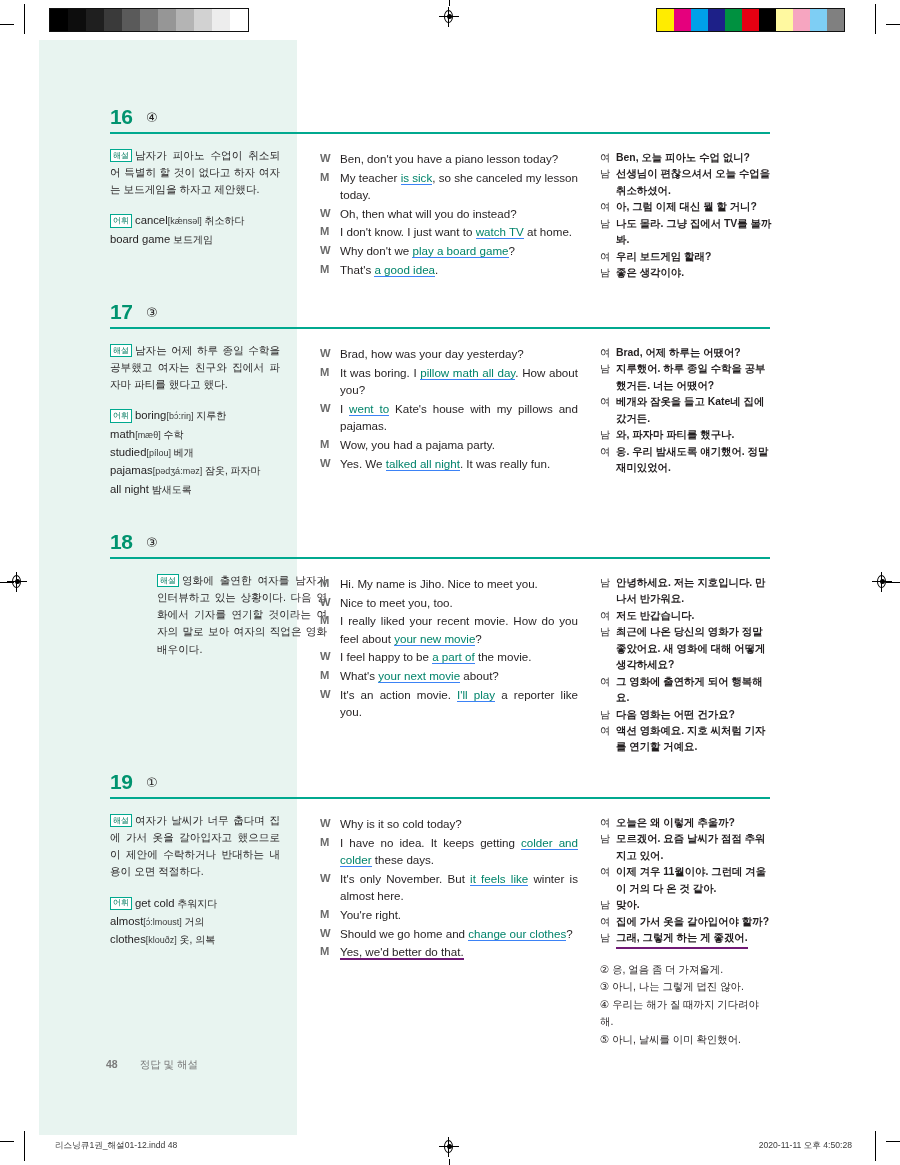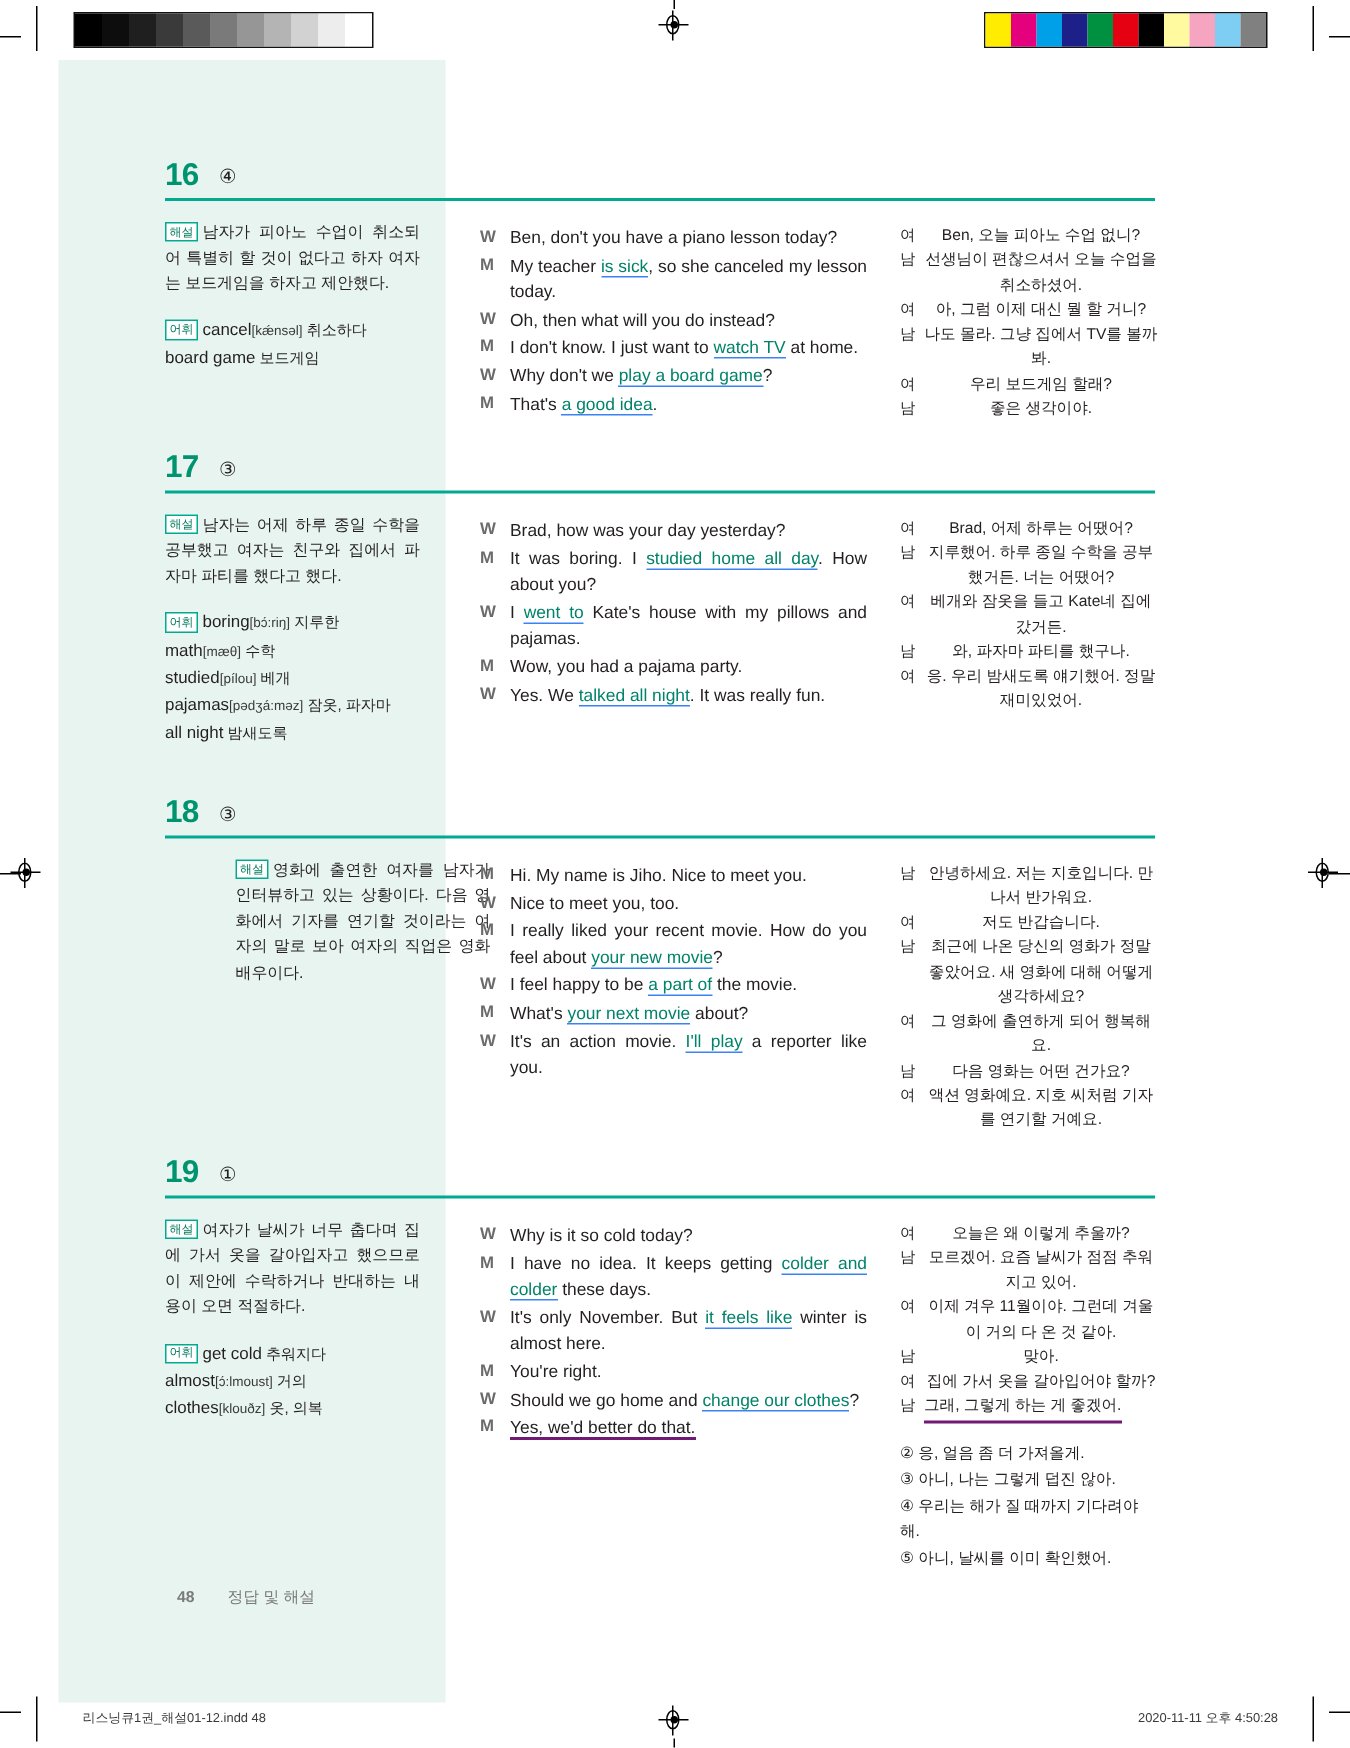--- a/index.html
+++ b/index.html
@@ -207,32 +207,32 @@
     line-height: 1.58;
   }
   .trans-col .line { margin-bottom: 0px; }
   .trans-col .spk {
     width: 16px;
     flex: 0 0 16px;
     font-weight: normal;
     color: #231f20;
     font-size: 10.2px;
   }
-  .trans-col .utt { text-align: center; }
+  .trans-col .utt { text-align: left; font-weight: bold; }
   .choices {
     margin-top: 13px;
     font-size: 10.4px;
     line-height: 1.62;
   }
   .choices div { margin-bottom: 1px; }
 
   
   #page-foot {
     position: absolute;
-    left: 118px;
+    left: 106px;
     top: 1058px;
     font-size: 10.5px;
     color: #7a7a7a;
   }
   #page-foot .pno { font-weight: bold; margin-right: 22px; }
 
   #print-foot {
     position: absolute;
     top: 1140px;
     left: 0;
@@ -401,21 +401,21 @@
             <div><span class="w">all night</span><span class="kr"> 밤새도록</span></div>
           </div>
         </div>
         <div class="script-col" style="top: 45px;">
           <div class="line">
             <div class="spk">W</div>
             <div class="utt">Brad, how was your day yesterday?</div>
           </div>
           <div class="line">
             <div class="spk">M</div>
-            <div class="utt">It was boring. I <span class="hl">studied home all day</span>. How about you?</div>
+            <div class="utt">It was boring. I <span class="hl">pillow math all day</span>. How about you?</div>
           </div>
           <div class="line">
             <div class="spk">W</div>
             <div class="utt">I <span class="hl">went to</span> Kate's house with my pillows and pajamas.</div>
           </div>
           <div class="line">
             <div class="spk">M</div>
             <div class="utt">Wow, you had a pajama party.</div>
           </div>
           <div class="line">

